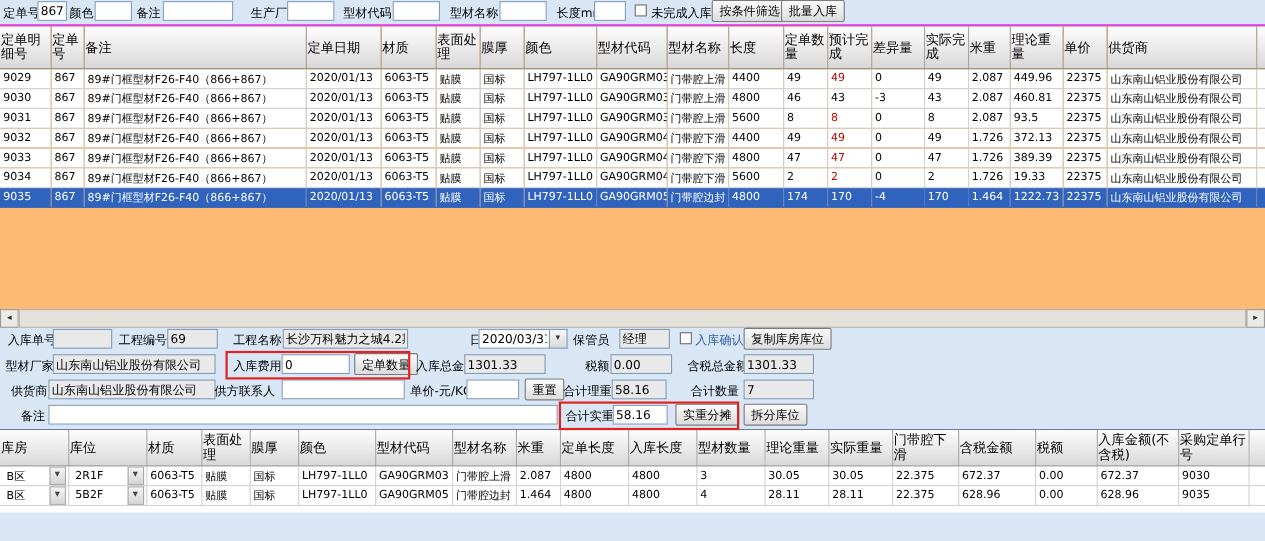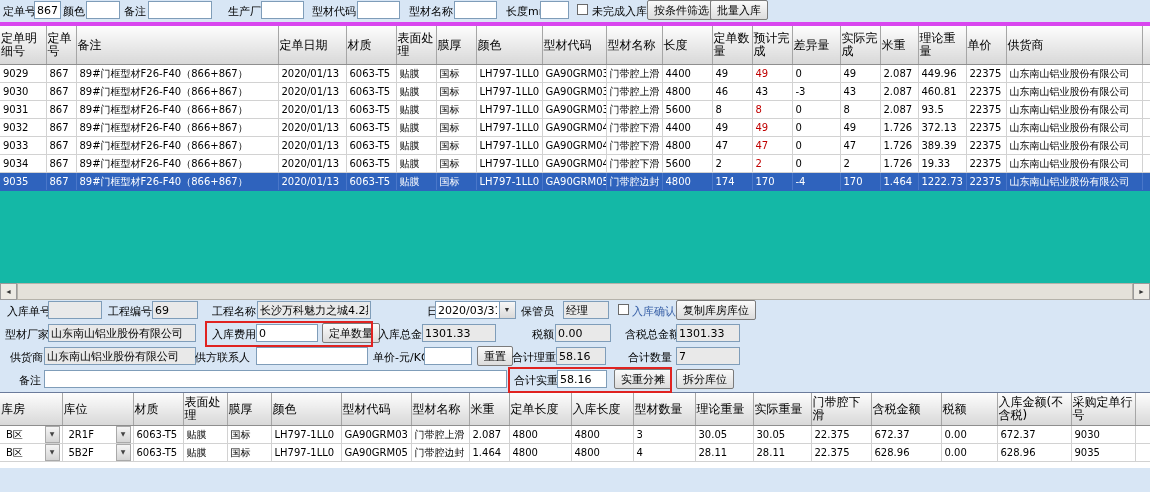--- a/index.html
+++ b/index.html
@@ -24,21 +24,21 @@
     border:1px solid #7b7b7b;border-radius:2px;
     background:linear-gradient(#fbfbfb,#dcdcdc);
     font-size:11px;font-family:inherit;padding:0 6px;white-space:nowrap;
   }
   .chkbox{
     position:absolute;top:4px;width:11px;height:11px;box-sizing:border-box;
     border:1px solid #6a6a6a;background:#fff;display:inline-block;
   }
   .blue-lbl{color:#3a62a8}
   
-  .grid-wrap{background:#14b8a6;border-top:4px solid #d946ef;height:257px;overflow:hidden}
+  .grid-wrap{background:#fdba74;border-top:2px solid #d946ef;height:257px;overflow:hidden}
   .grid-wrap2{background:#fff;border-top:1px solid #6b7b9b;height:75px;overflow:hidden}
   table.grid{border-collapse:collapse;table-layout:fixed}
   table.grid th{
     font-weight:normal;font-size:12px;text-align:left;vertical-align:middle;
     background:linear-gradient(#fdfdfd,#d8d8d8);
     border-right:1px solid #a6a6a6;border-bottom:1px solid #8e8e8e;
     padding:1px 1px;overflow:hidden;line-height:13px;
   }
   table.grid td{
     font-size:10px;height:17px;padding:0 1px 0 3px;

